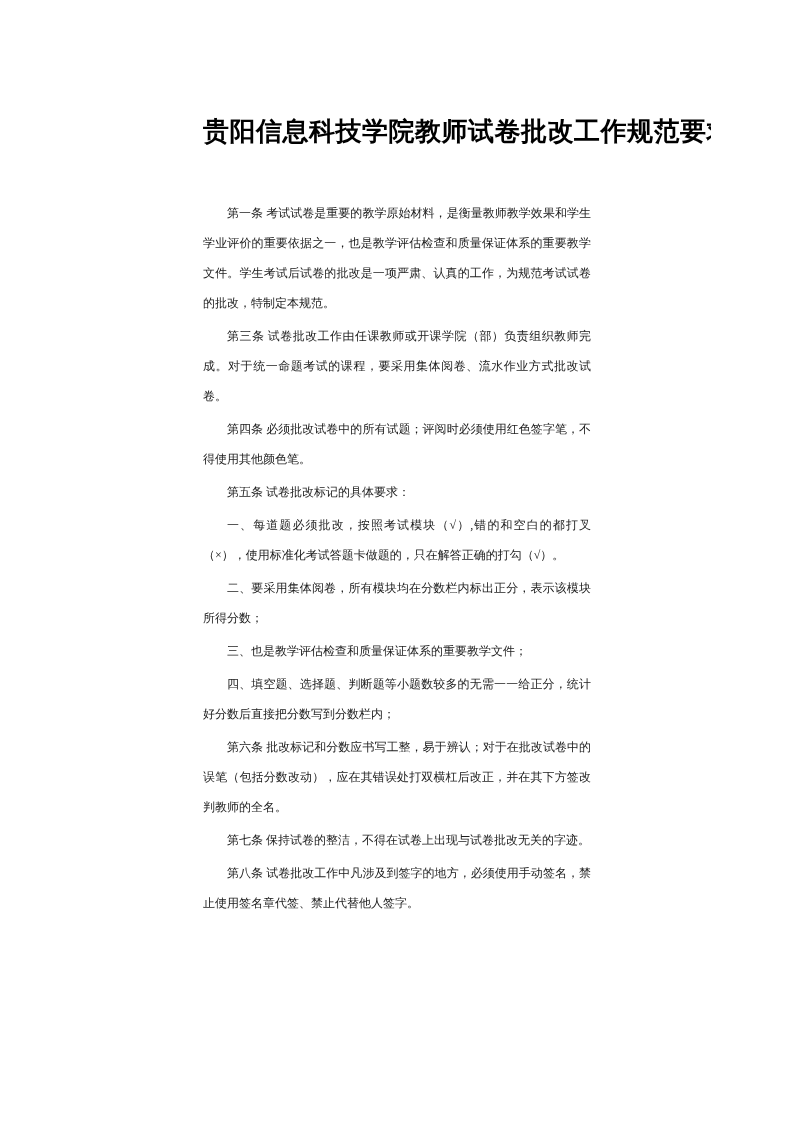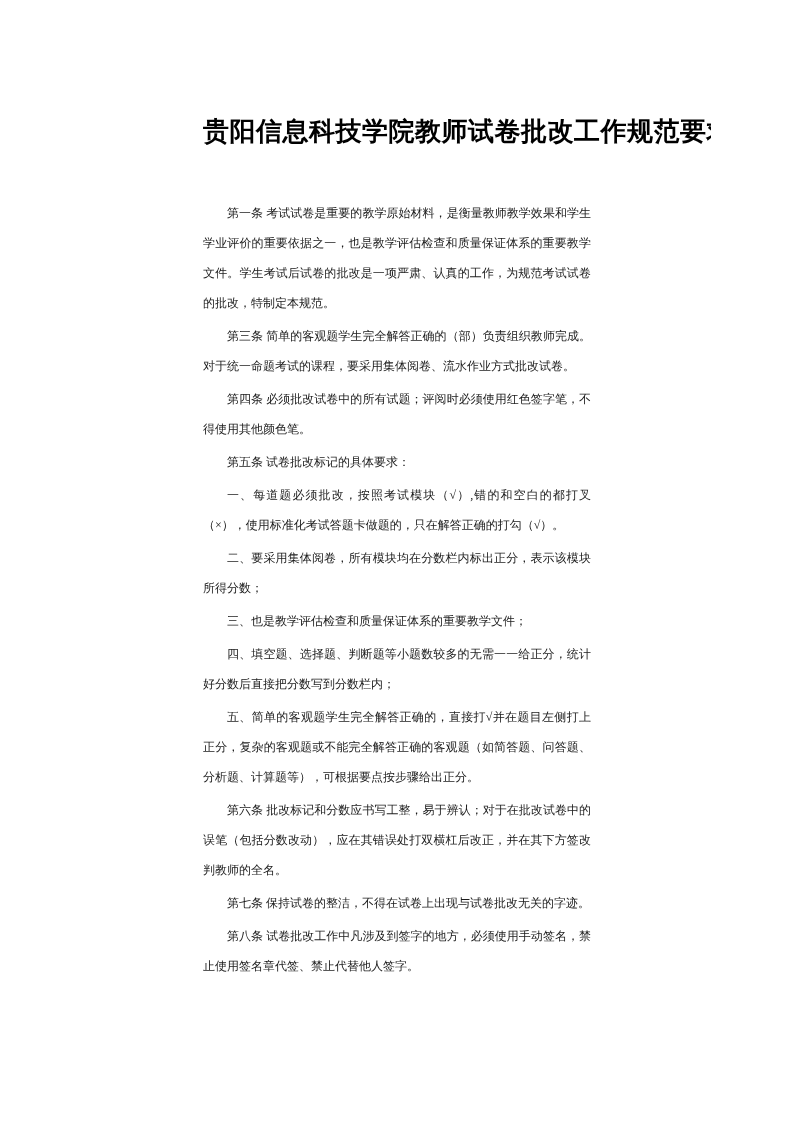--- a/index.html
+++ b/index.html
@@ -40,25 +40,24 @@
   }
 </style>
 </head>
 <body>
 
 <div class="page">
   <h1 class="doc-title">贵阳信息科技学院教师试卷批改工作规范要求</h1>
 
   <div class="doc-body">
     <p>第一条 考试试卷是重要的教学原始材料，是衡量教师教学效果和学生学业评价的重要依据之一，也是教学评估检查和质量保证体系的重要教学文件。学生考试后试卷的批改是一项严肃、认真的工作，为规范考试试卷的批改，特制定本规范。</p>
-    <p>第三条 简单的客观题学生完全解答正确的（部）负责组织教师完成。对于统一命题考试的课程，要采用集体阅卷、流水作业方式批改试卷。</p>
+    <p>第三条 试卷批改工作由任课教师或开课学院（部）负责组织教师完成。对于统一命题考试的课程，要采用集体阅卷、流水作业方式批改试卷。</p>
     <p>第四条 必须批改试卷中的所有试题；评阅时必须使用红色签字笔，不得使用其他颜色笔。</p>
     <p>第五条 试卷批改标记的具体要求：</p>
     <p>一、每道题必须批改，按照考试模块（√）,错的和空白的都打叉（×），使用标准化考试答题卡做题的，只在解答正确的打勾（√）。</p>
     <p>二、要采用集体阅卷，所有模块均在分数栏内标出正分，表示该模块所得分数；</p>
     <p>三、也是教学评估检查和质量保证体系的重要教学文件；</p>
     <p>四、填空题、选择题、判断题等小题数较多的无需一一给正分，统计好分数后直接把分数写到分数栏内；</p>
-    <p>五、简单的客观题学生完全解答正确的，直接打√并在题目左侧打上正分，复杂的客观题或不能完全解答正确的客观题（如简答题、问答题、分析题、计算题等），可根据要点按步骤给出正分。</p>
     <p>第六条 批改标记和分数应书写工整，易于辨认；对于在批改试卷中的误笔（包括分数改动），应在其错误处打双横杠后改正，并在其下方签改判教师的全名。</p>
     <p>第七条 保持试卷的整洁，不得在试卷上出现与试卷批改无关的字迹。</p>
     <p>第八条 试卷批改工作中凡涉及到签字的地方，必须使用手动签名，禁止使用签名章代签、禁止代替他人签字。</p>
   </div>
 </div>
 
 </body></html>

